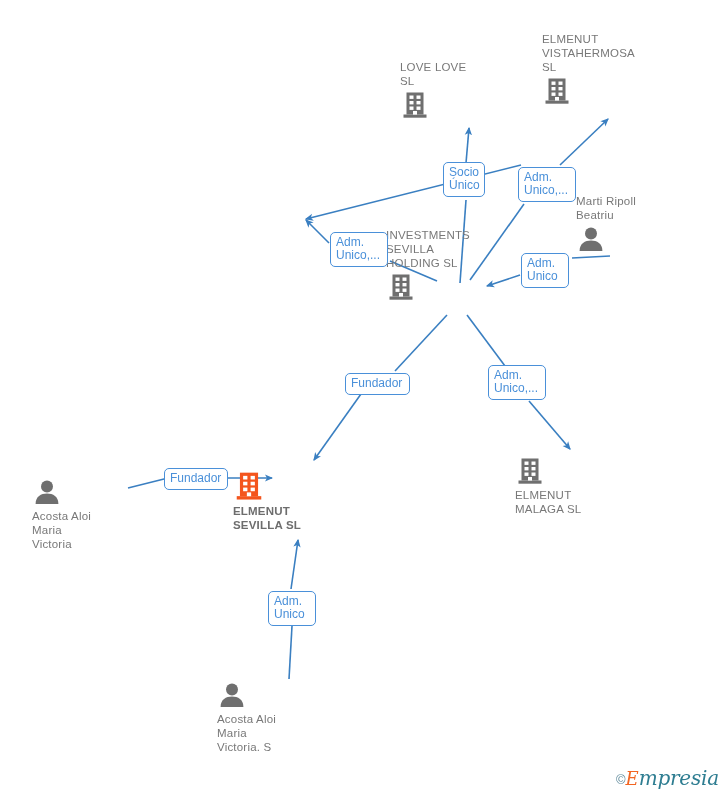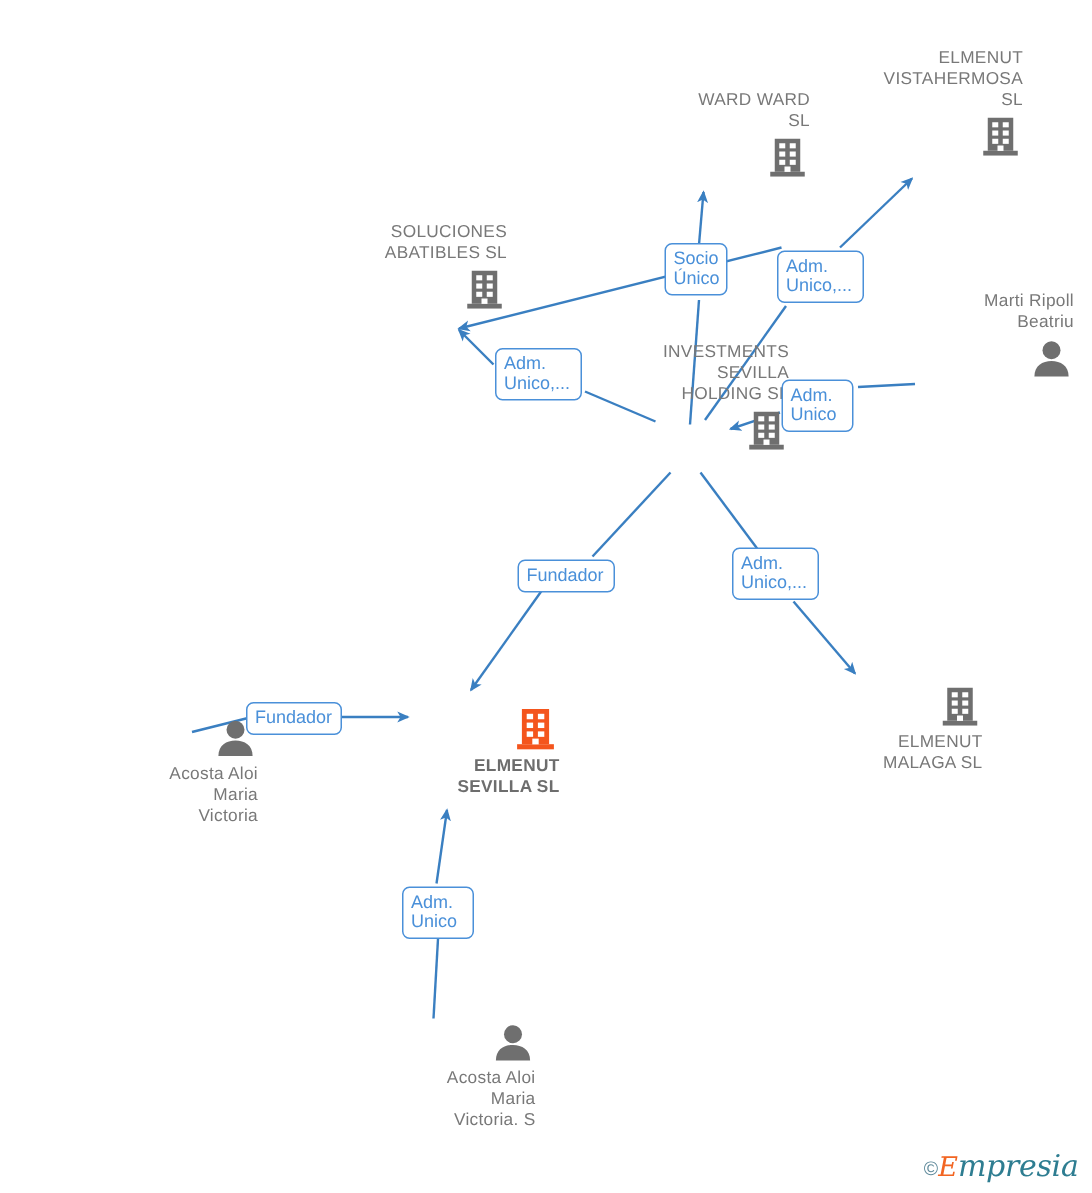--- a/index.html
+++ b/index.html
@@ -23,21 +23,21 @@
     left: 0;
     top: 0;
     width: 728px;
     height: 795px;
     pointer-events: none;
   }
   .node {
     position: absolute;
     width: 140px;
     margin-left: -70px;
-    text-align: right;
+    text-align: left;
     pointer-events: auto;
   }
   .node-icon {
     display: block;
     margin: 0 auto;
     line-height: 0;
   }
   .node-label {
     display: block;
     margin-top: 2px;
@@ -153,21 +153,21 @@
 
       <path d="M 128 488 L 168 478"></path>
       <path marker-end="url(#arrow-blue)" d="M 224 478 L 272 478"></path>
 
       <path d="M 289 679 L 292 626"></path>
       <path marker-end="url(#arrow-blue)" d="M 291 589 L 298 540"></path>
     </g>
   </svg>
 
   <div class="node company label-above" style="left:470px; top:60px;">
-    <span class="node-label">WARD WARD
+    <span class="node-label">LOVE LOVE
 SL</span>
     <span class="node-icon">
       <svg width="30" height="30" viewBox="0 0 30 30" xmlns="http://www.w3.org/2000/svg">
         <rect x="6.5" y="2.5" width="17" height="22" fill="#6f6f6f"></rect>
         <rect x="3.5" y="24.5" width="23" height="3.2" fill="#6f6f6f"></rect>
         <rect x="9.5" y="5.5" width="4" height="3.4" fill="#ffffff"></rect>
         <rect x="16.5" y="5.5" width="4" height="3.4" fill="#ffffff"></rect>
         <rect x="9.5" y="11" width="4" height="3.4" fill="#ffffff"></rect>
         <rect x="16.5" y="11" width="4" height="3.4" fill="#ffffff"></rect>
         <rect x="9.5" y="16.5" width="4" height="3.4" fill="#ffffff"></rect>
@@ -189,37 +189,20 @@
         <rect x="16.5" y="5.5" width="4" height="3.4" fill="#ffffff"></rect>
         <rect x="9.5" y="11" width="4" height="3.4" fill="#ffffff"></rect>
         <rect x="16.5" y="11" width="4" height="3.4" fill="#ffffff"></rect>
         <rect x="9.5" y="16.5" width="4" height="3.4" fill="#ffffff"></rect>
         <rect x="16.5" y="16.5" width="4" height="3.4" fill="#ffffff"></rect>
         <rect x="13" y="21" width="4" height="3.6" fill="#ffffff"></rect>
       </svg>
     </span>
   </div>
 
-  <div class="node company label-above" style="left:268px; top:148px;">
-    <span class="node-label">SOLUCIONES
-ABATIBLES  SL</span>
-    <span class="node-icon">
-      <svg width="30" height="30" viewBox="0 0 30 30" xmlns="http://www.w3.org/2000/svg">
-        <rect x="6.5" y="2.5" width="17" height="22" fill="#6f6f6f"></rect>
-        <rect x="3.5" y="24.5" width="23" height="3.2" fill="#6f6f6f"></rect>
-        <rect x="9.5" y="5.5" width="4" height="3.4" fill="#ffffff"></rect>
-        <rect x="16.5" y="5.5" width="4" height="3.4" fill="#ffffff"></rect>
-        <rect x="9.5" y="11" width="4" height="3.4" fill="#ffffff"></rect>
-        <rect x="16.5" y="11" width="4" height="3.4" fill="#ffffff"></rect>
-        <rect x="9.5" y="16.5" width="4" height="3.4" fill="#ffffff"></rect>
-        <rect x="16.5" y="16.5" width="4" height="3.4" fill="#ffffff"></rect>
-        <rect x="13" y="21" width="4" height="3.6" fill="#ffffff"></rect>
-      </svg>
-    </span>
-  </div>
 
   <div class="node person label-above" style="left:646px; top:194px;">
     <span class="node-label">Marti Ripoll
 Beatriu</span>
     <span class="node-icon">
       <svg width="30" height="30" viewBox="0 0 30 30" xmlns="http://www.w3.org/2000/svg">
         <circle cx="15" cy="9.5" r="6" fill="#6f6f6f"></circle>
         <path d="M 3.6 27 C 3.6 19.6 9 16.6 15 16.6 C 21 16.6 26.4 19.6 26.4 27 Z" fill="#6f6f6f"></path>
       </svg>
     </span>

